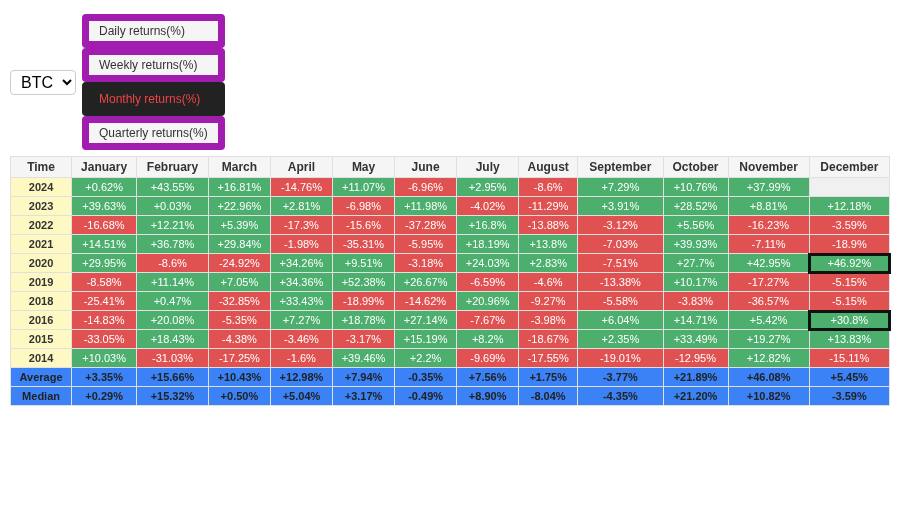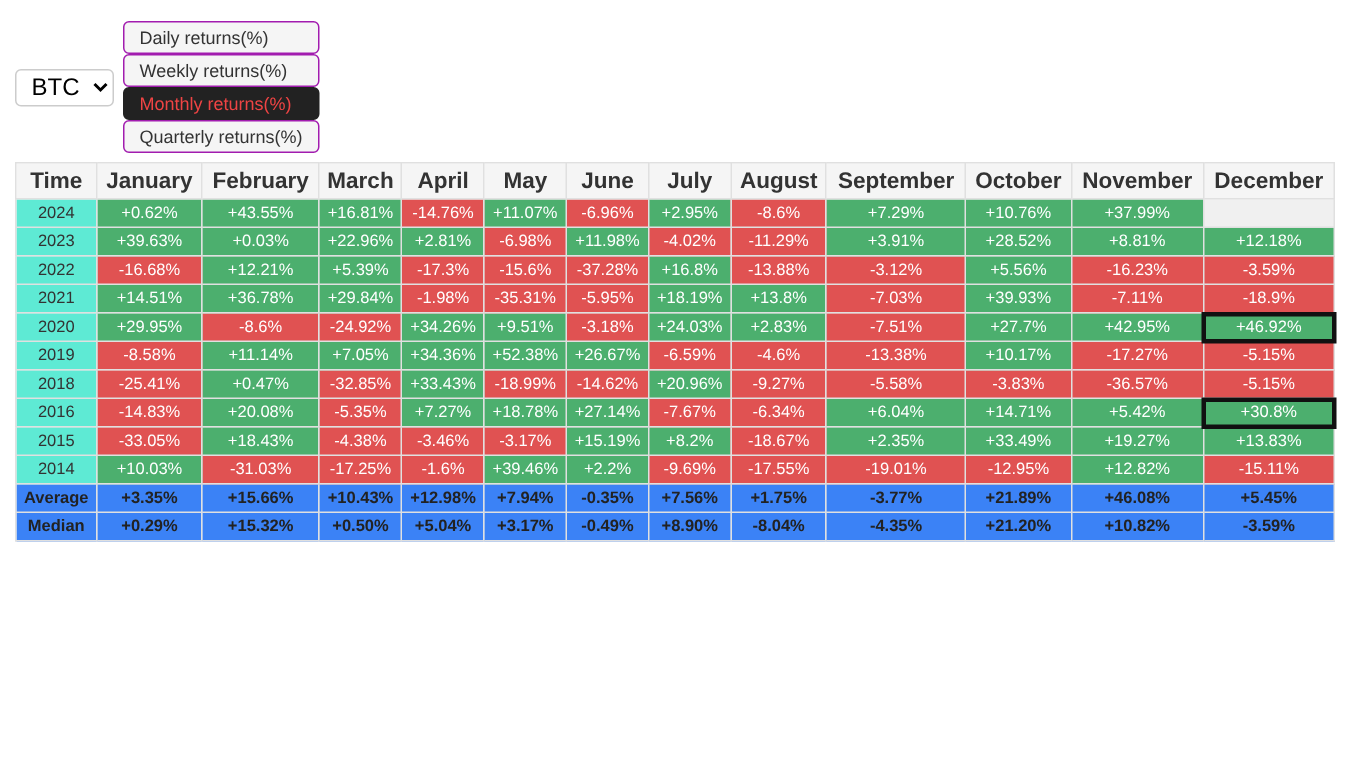--- a/index.html
+++ b/index.html
@@ -42,21 +42,21 @@
       border-radius: 4px;
       padding: 2px 6px;
       font-size: 16px;
       cursor: pointer;
     }
     .tab {
       padding: 3px 10px;
       border-radius: 4px;
       font-size: 12px;
       cursor: pointer;
-      border: 1px solid #a21caf;
+      border: 7px solid #a21caf;
       background: #f5f5f5;
       color: #333;
     }
     .tab.active {
       background: #222;
       color: #ef4444;
       border-color: #222;
     }
     table {
       width: 100%;
@@ -65,26 +65,26 @@
     }
     th, td {
       text-align: center;
       padding: 3px 2px;
       border: 1px solid #e0e0e0;
       white-space: nowrap;
     }
     th {
       background: #f5f5f5;
       font-weight: bold;
-      font-size: 15px;
+      font-size: 12px;
       color: #333;
     }
     td.year-col {
-      background: #5eead4;
-      font-weight: normal;
+      background: #fef9c3;
+      font-weight: bold;
       color: #333;
     }
     td.avg-row, td.med-row {
       background: #3b82f6;
       font-weight: bold;
       color: #222;
     }
     .cell-green {
       background: #4caf6e;
       color: #fff;
@@ -247,21 +247,21 @@
         </tr>
         <tr>
           <td class="year-col">2016</td>
           <td class="cell-red">-14.83%</td>
           <td class="cell-green">+20.08%</td>
           <td class="cell-red">-5.35%</td>
           <td class="cell-green">+7.27%</td>
           <td class="cell-green">+18.78%</td>
           <td class="cell-green">+27.14%</td>
           <td class="cell-red">-7.67%</td>
-          <td class="cell-red">-6.34%</td>
+          <td class="cell-red">-3.98%</td>
           <td class="cell-green">+6.04%</td>
           <td class="cell-green">+14.71%</td>
           <td class="cell-green">+5.42%</td>
           <td class="cell-green cell-outlined">+30.8%</td>
         </tr>
         <tr>
           <td class="year-col">2015</td>
           <td class="cell-red">-33.05%</td>
           <td class="cell-green">+18.43%</td>
           <td class="cell-red">-4.38%</td>

